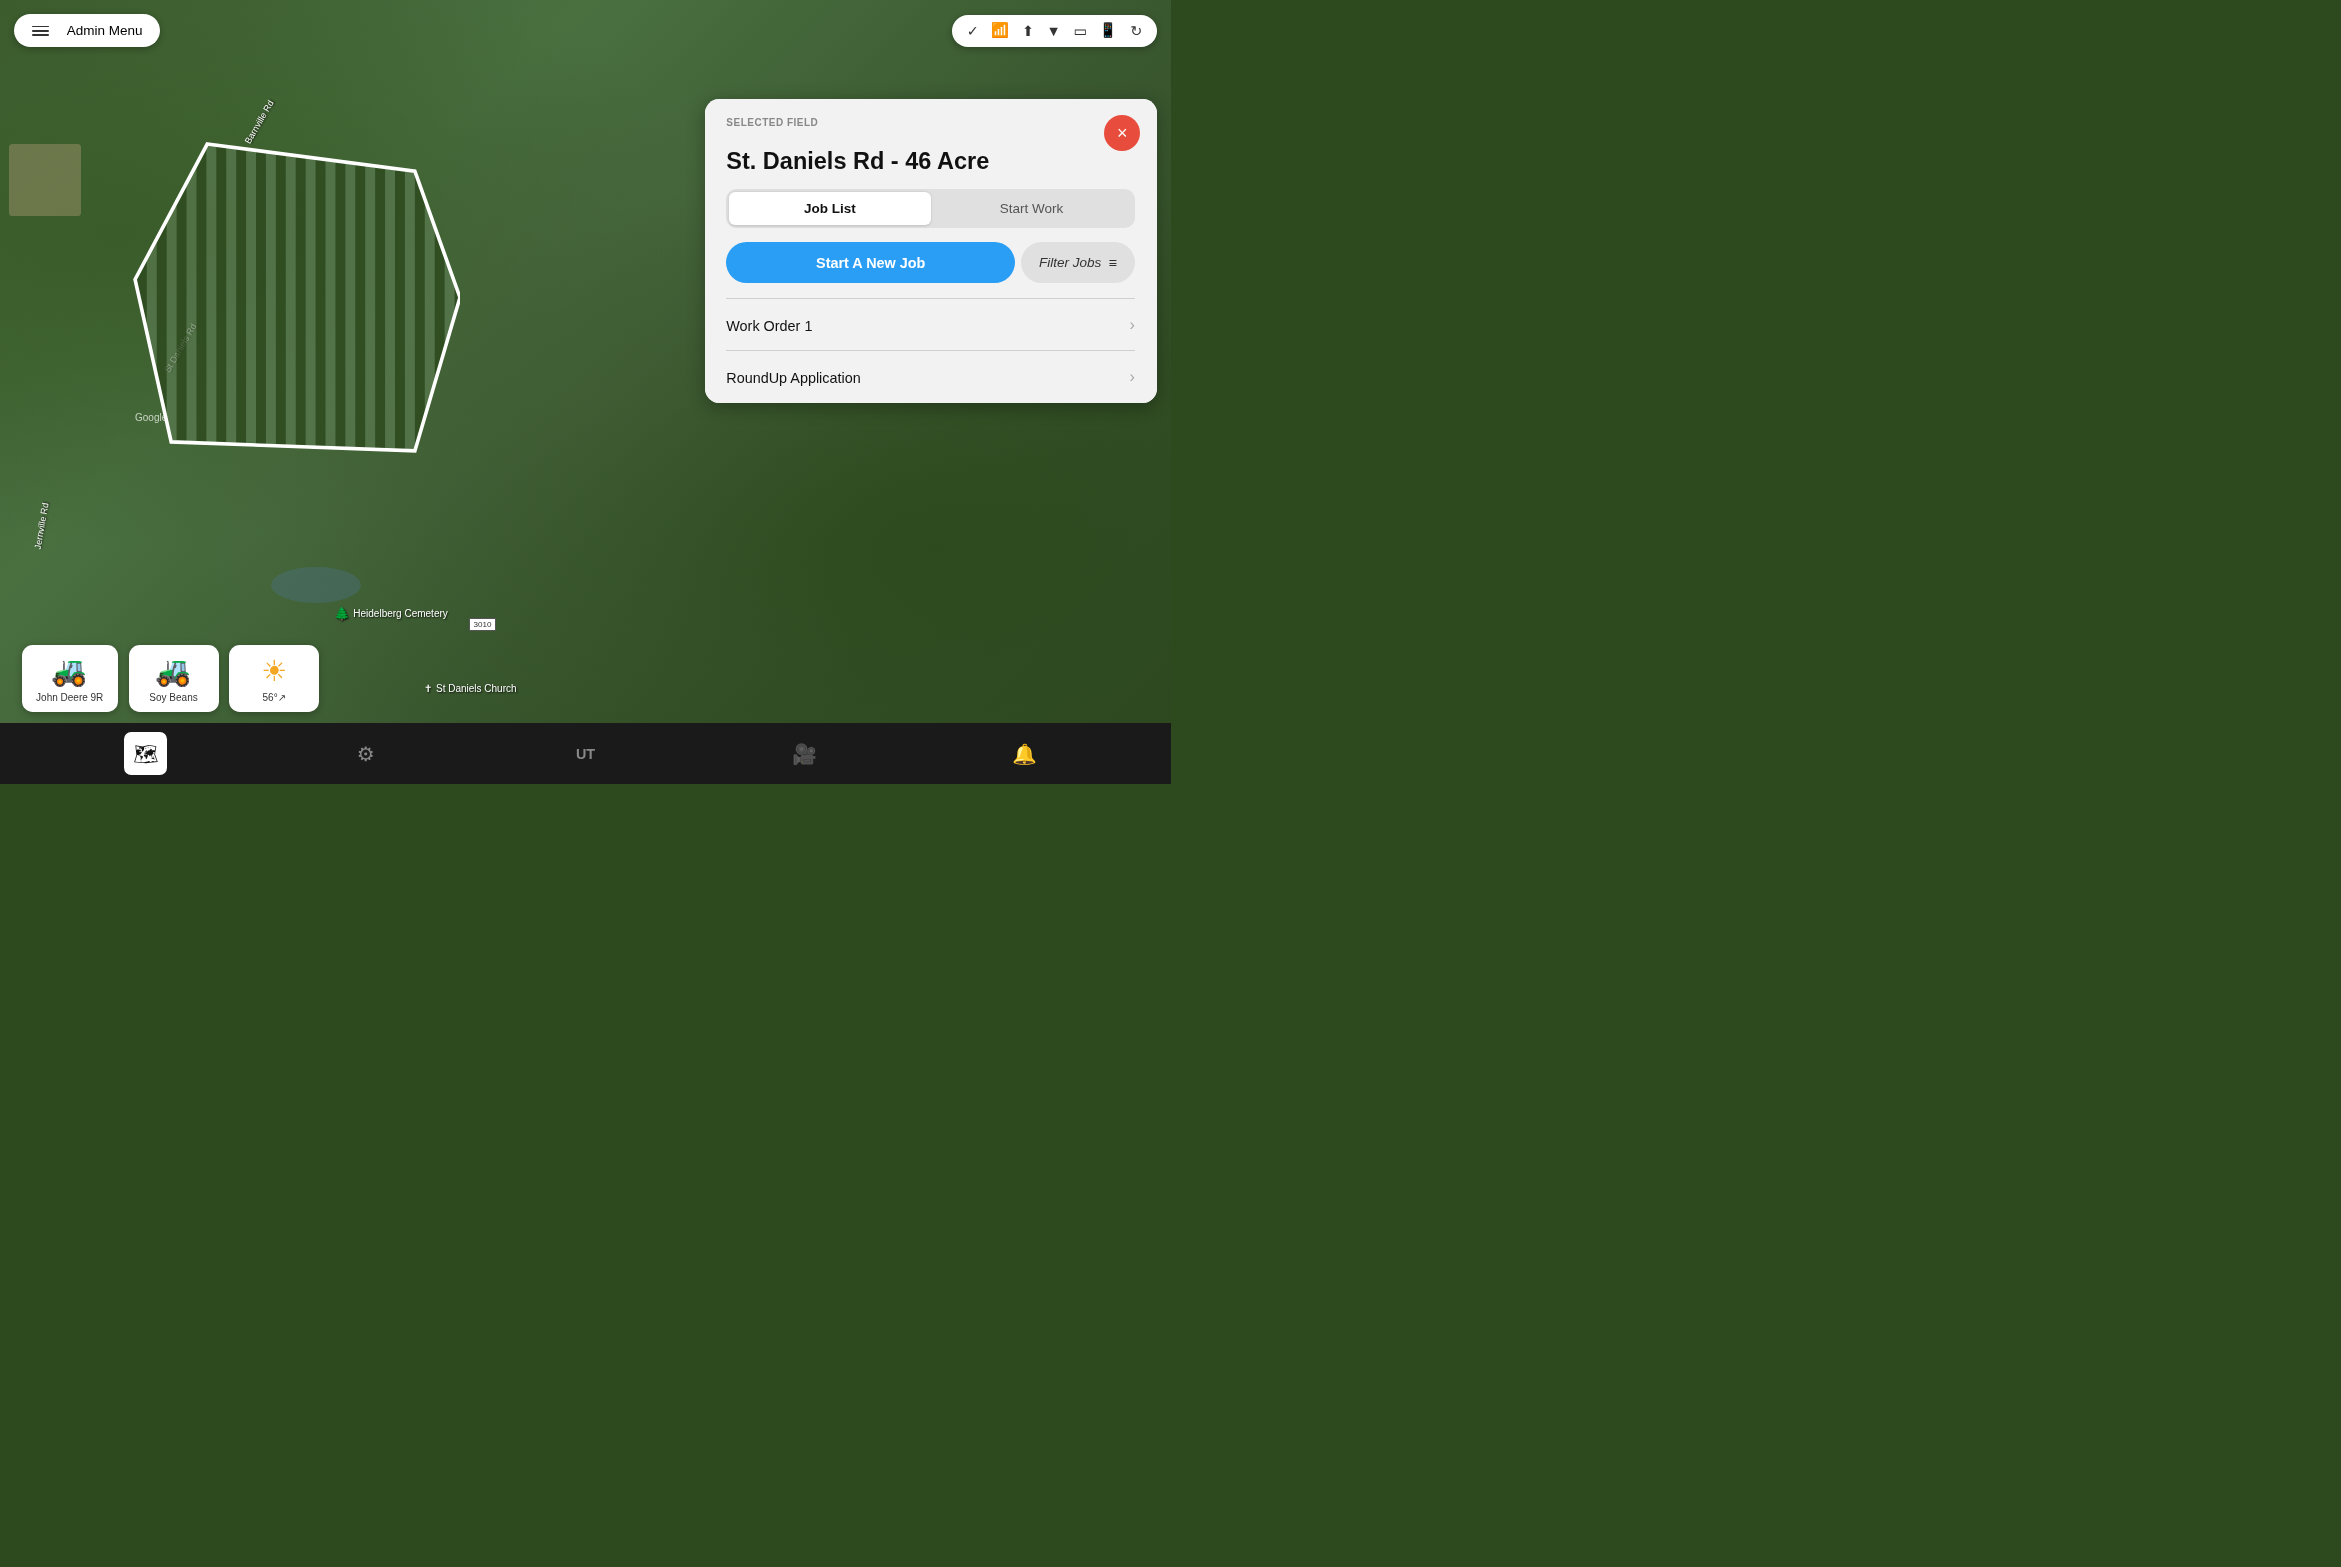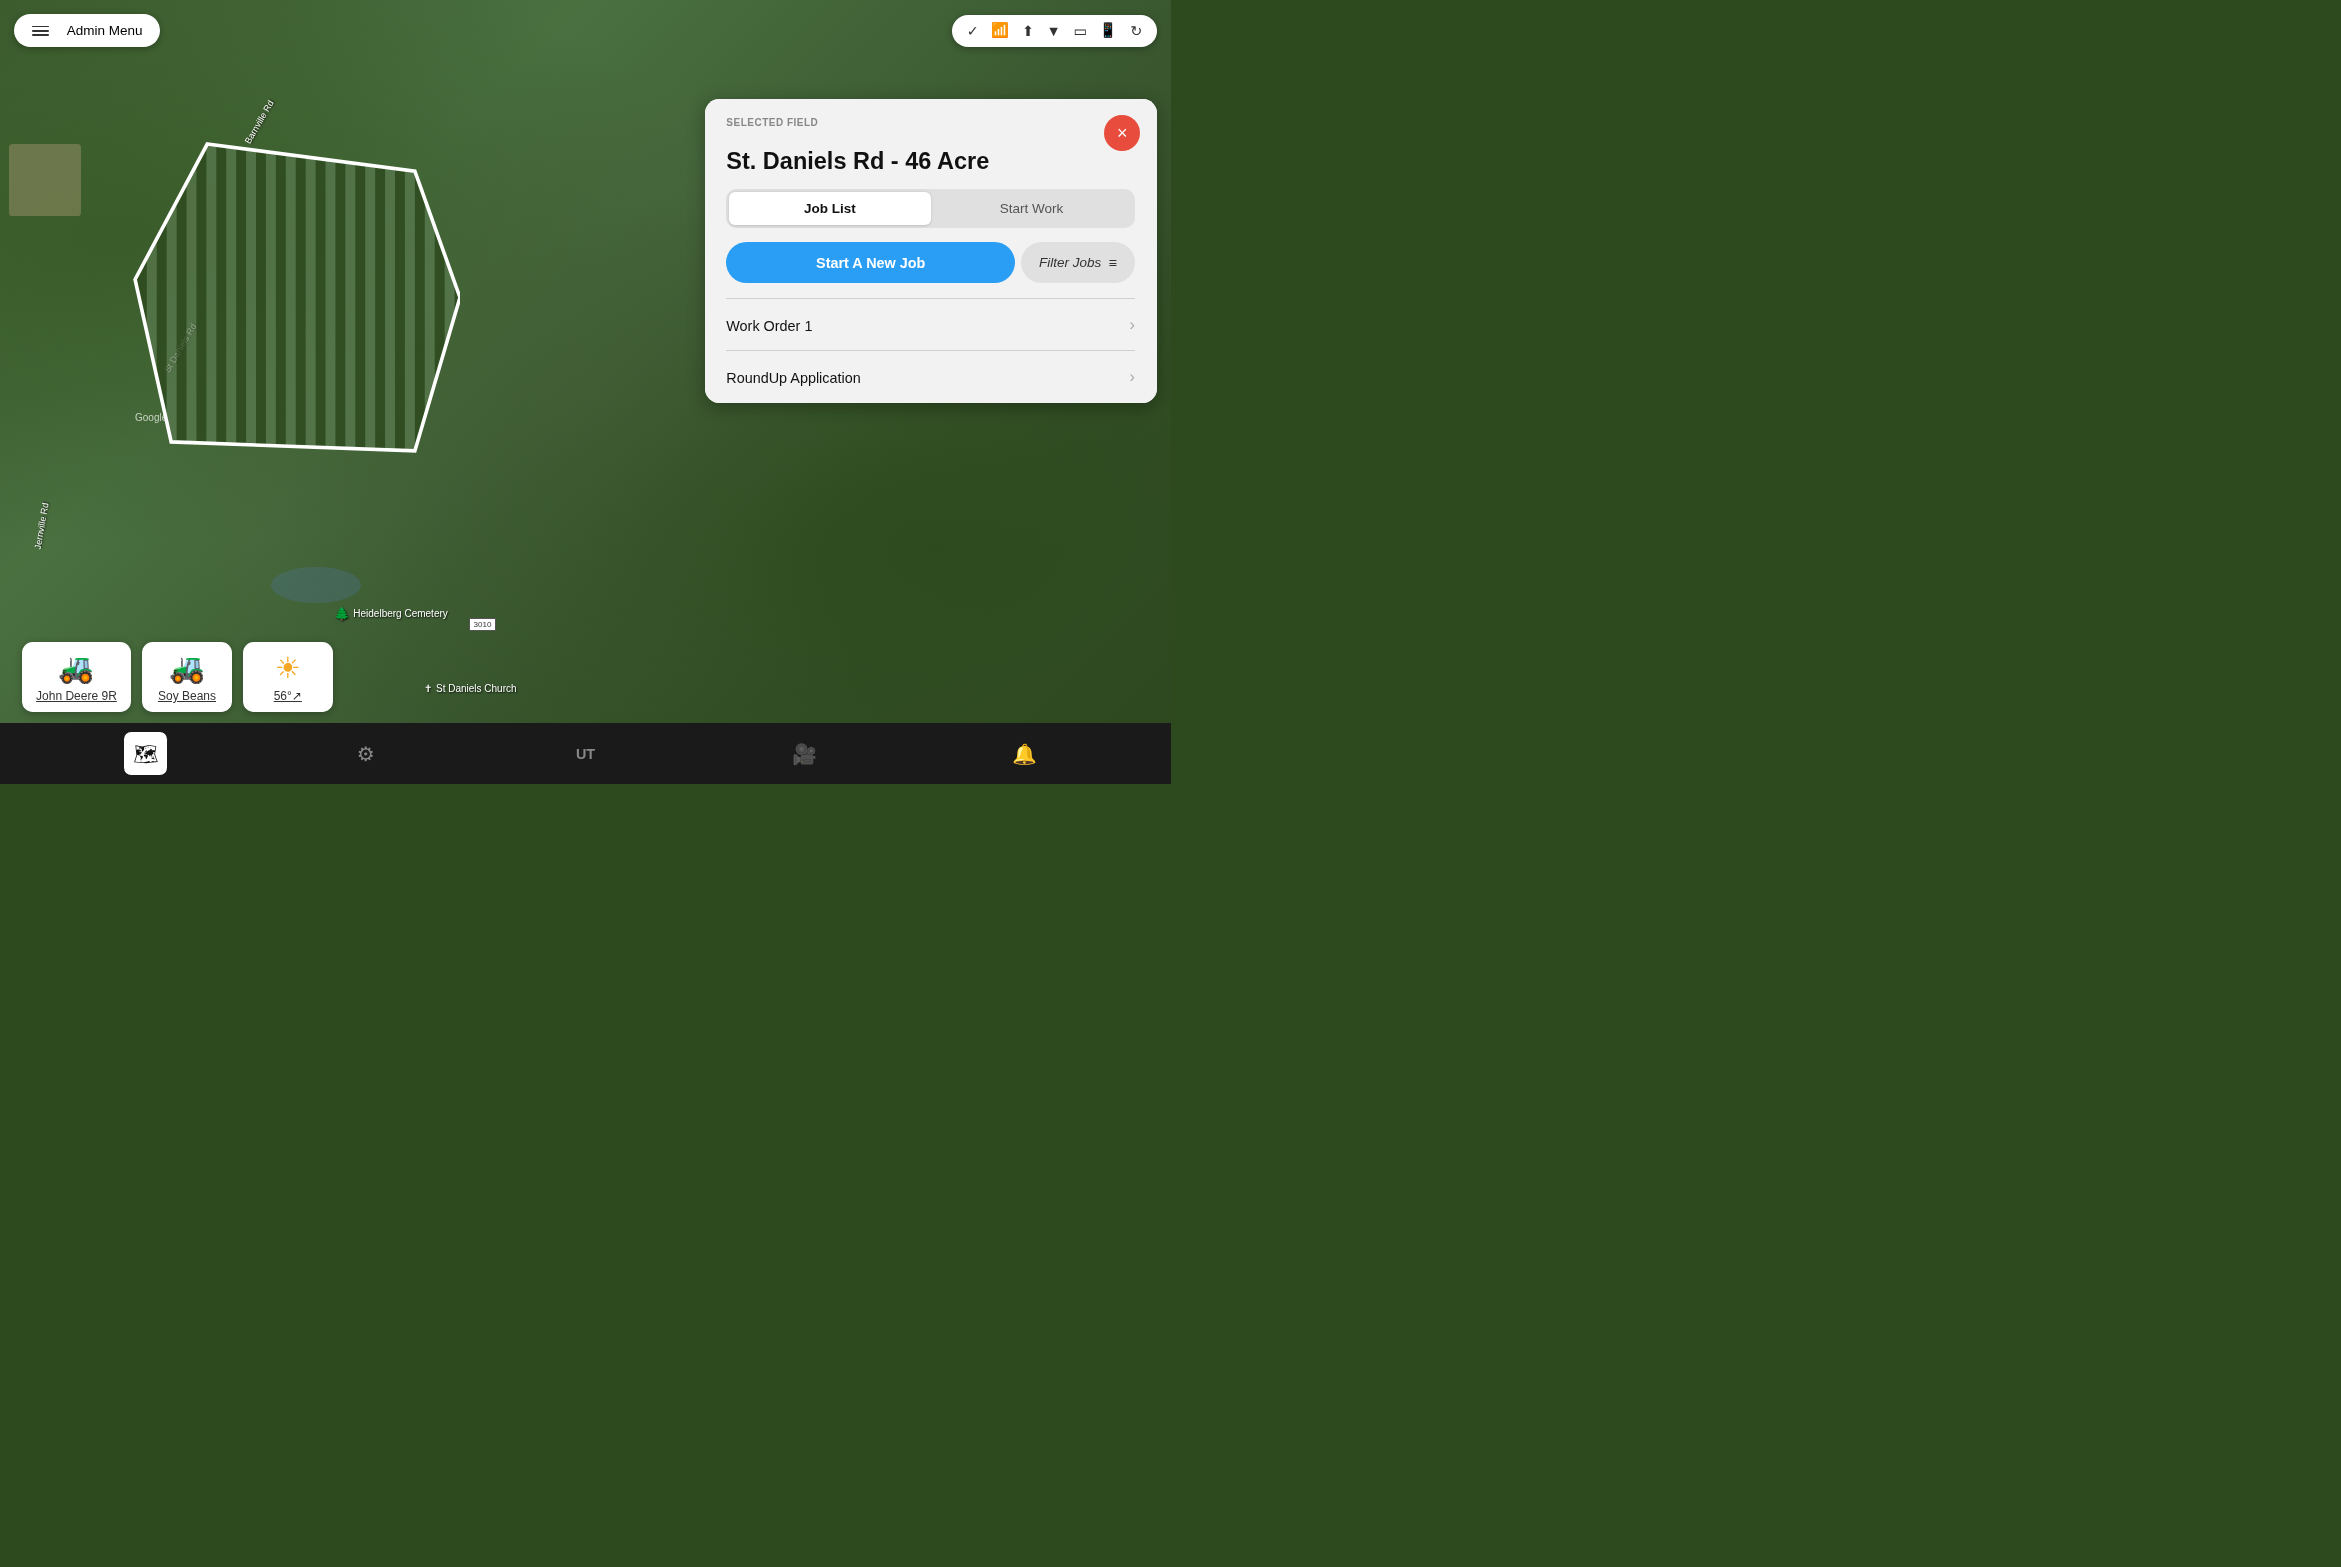--- a/index.html
+++ b/index.html
@@ -365,25 +365,24 @@
       align-items: center;
       box-shadow: 0 1.8px 7.2px rgba(0,0,0,0.25);
     }
 
     .card-icon {
       font-size: 29px;
       margin-bottom: 3.6px;
     }
 
     .card-label {
-      font-size: 12px;
+      font-size: 10px;
       color: #333;
       font-weight: 500;
       text-align: left;
-      text-decoration: underline;
     }
 
     
     .tractor-card .card-icon {
       color: #2d8a2d;
     }
 
     .weather-card .card-icon {
       color: #f5a623;
     }

